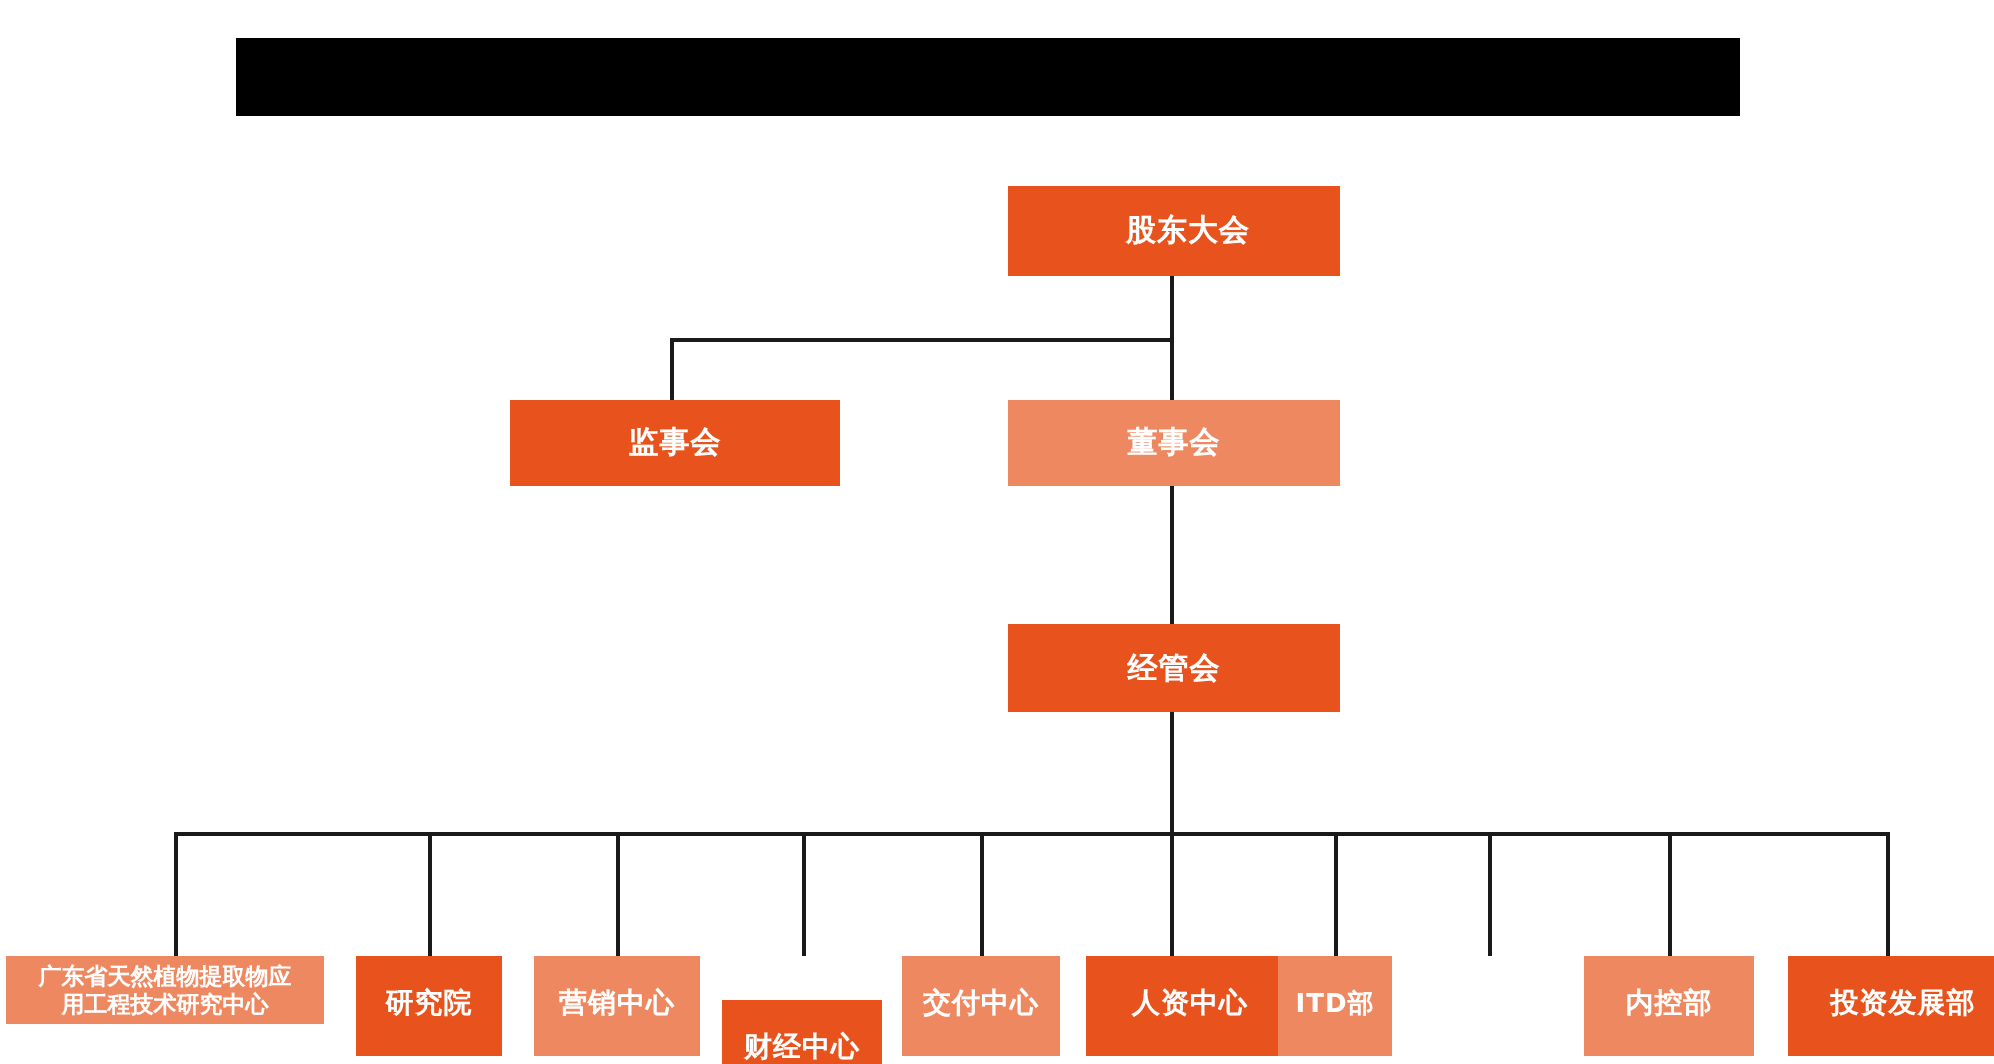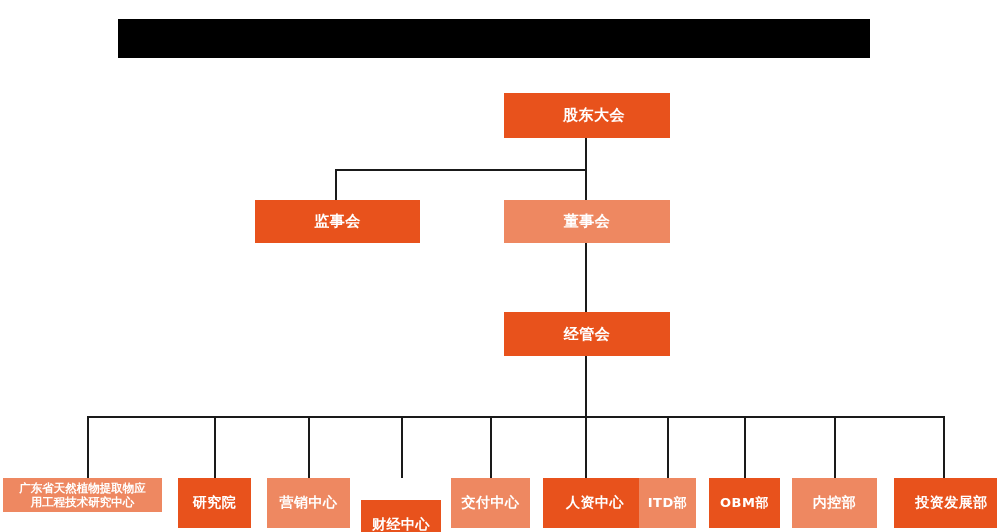--- a/index.html
+++ b/index.html
@@ -141,23 +141,20 @@
   </div>
 
   <div class="node dark node-md" style="left:543px; top:478px; width:104px; height:50px;">
     <span>人资中心</span>
   </div>
 
   <div class="node light node-sm" style="left:639px; top:478px; width:57px; height:50px;">
     <span>ITD部</span>
   </div>
 
-  <div class="node dark node-sm" style="left:709px; top:478px; width:71px; height:50px;">
-    <span>OBM部</span>
-  </div>
 
   <div class="node light node-md" style="left:792px; top:478px; width:85px; height:50px;">
     <span>内控部</span>
   </div>
 
   <div class="node dark node-md" style="left:894px; top:478px; width:115px; height:50px;">
     <span>投资发展部</span>
   </div>
 
 </div>

